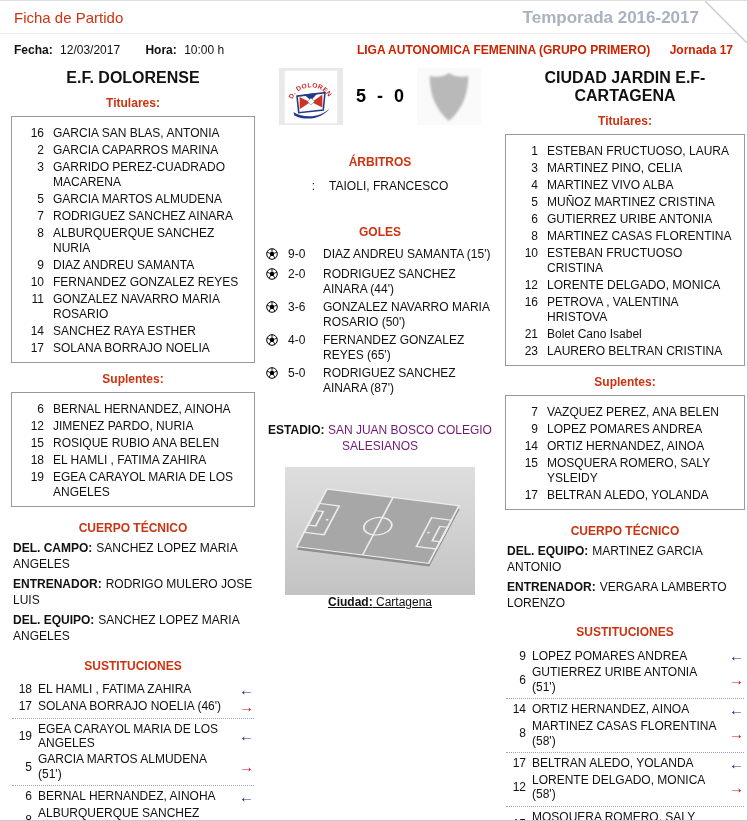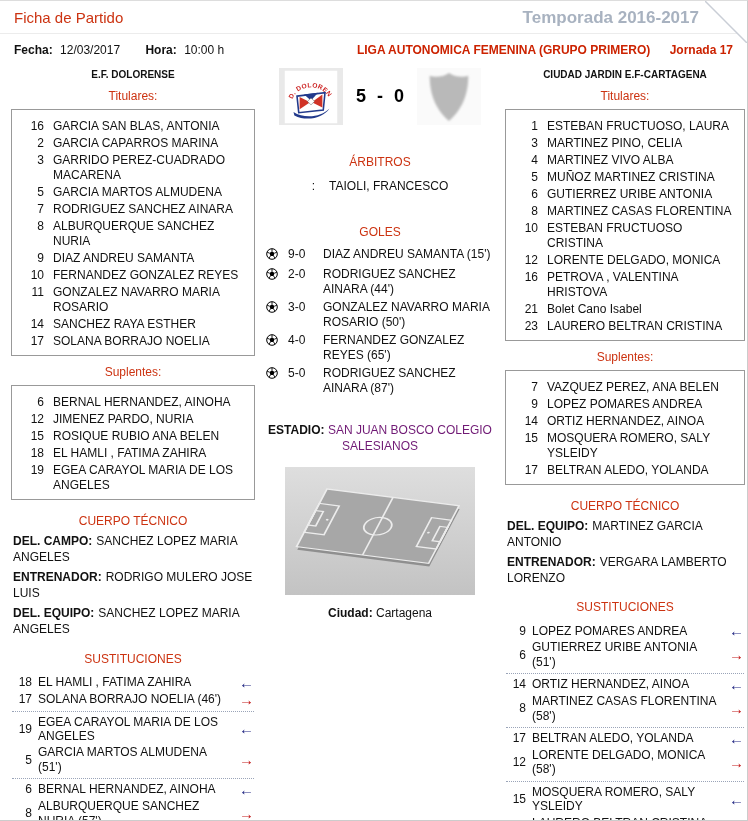--- a/index.html
+++ b/index.html
@@ -16,22 +16,22 @@
   .hdr-season{color:#a8b2c0;font-weight:bold;font-size:17px;}
   .meta{display:flex;justify-content:space-between;align-items:baseline;padding:9px 14px 6px 14px;}
   .meta-left span{margin-right:4px;}
   .lbl{font-weight:bold;}
   .meta-left .gap{margin-left:18px;}
   .meta-right{color:#cc2200;font-weight:bold;}
   .meta-right .jornada{margin-left:16px;}
   
   .cols{display:grid;grid-template-columns:250px 244px 246px;padding:2px 4px 0 8px;}
   .teamcol{padding:0 3px;}
-  .team-name{text-align:center;font-weight:bold;font-size:10px;margin:4px 0 6px;}
-  .sec-title{text-align:center;font-weight:normal;color:#cc3311;font-size:12px;margin:9px 0 6px;}
+  .team-name{text-align:center;font-weight:bold;font-size:16px;margin:4px 0 6px;}
+  .sec-title{text-align:center;font-weight:bold;color:#cc3311;font-size:12px;margin:9px 0 6px;}
   .roster-box{border:1px solid #999;padding:8px 6px 5px 0;}
   .prow{display:grid;grid-template-columns:32px 1fr;column-gap:9px;padding:1px 0;line-height:1.25;}
   .pnum{text-align:right;}
   .staff-block{padding:0 2px;text-align:left;}
   .staff-line{margin:5px 0;line-height:1.3;}
   .staff-label{font-weight:bold;margin-right:4px;}
   .subs{padding:0 1px;}
   .sub-pair{border-bottom:1px dotted #9aa4b8;padding:2px 0 3px;}
   .sub-row{display:grid;grid-template-columns:20px 1fr 18px;column-gap:6px;align-items:center;padding:1px 0;line-height:1.2;}
   .snum{text-align:right;}
@@ -48,21 +48,21 @@
   .ref-line{margin-top:10px;}
   .ref-prefix{margin-right:14px;}
   .goals-title{margin-top:32px;}
   .goals-list{text-align:left;margin-top:8px;padding-left:2px;}
   .goal-row{display:grid;grid-template-columns:15px 28px 1fr;column-gap:7px;margin:3px 0;line-height:1.25;align-items:start;}
   .goal-ball{padding-top:1px;}
   .stadium{margin-top:26px;line-height:1.35;}
   .stadium-label{font-weight:bold;}
   .stadium-name{color:#701a75;text-decoration:none;}
   .field-wrap{margin:13px auto 0;width:190px;height:128px;}
-  .city{margin-top:11px;}
+  .city{margin-top:0;text-decoration:underline;}
 </style>
 </head>
 <body>
 
 <div class="page">
 
   <svg class="fold" viewBox="0 0 42 42" width="42" height="42">
     <polygon points="0,0 42,0 42,42" fill="#ffffff"></polygon>
     <line x1="0" y1="0" x2="42" y2="42" stroke="#c9ced6" stroke-width="1.5"></line>
   </svg>
@@ -314,21 +314,21 @@
       <svg width="12" height="12" viewBox="0 0 12 12">
         <circle cx="6" cy="6" r="5.3" fill="#fff" stroke="#000" stroke-width="1"></circle>
         <polygon points="6,3.2 8.5,5.1 7.6,8 4.4,8 3.5,5.1" fill="#000"></polygon>
         <line x1="6" y1="3.2" x2="6" y2="0.8" stroke="#000" stroke-width="0.9"></line>
         <line x1="8.5" y1="5.1" x2="10.8" y2="4.3" stroke="#000" stroke-width="0.9"></line>
         <line x1="3.5" y1="5.1" x2="1.2" y2="4.3" stroke="#000" stroke-width="0.9"></line>
         <line x1="7.6" y1="8" x2="9" y2="10.2" stroke="#000" stroke-width="0.9"></line>
         <line x1="4.4" y1="8" x2="3" y2="10.2" stroke="#000" stroke-width="0.9"></line>
       </svg>
     </span>
-    <span class="goal-score">3-0</span>
+    <span class="goal-score">3-6</span>
     <span class="goal-player">GONZALEZ NAVARRO MARIA ROSARIO (50')</span>
   </div>
 
   <div class="goal-row">
     <span class="goal-ball">
       <svg width="12" height="12" viewBox="0 0 12 12">
         <circle cx="6" cy="6" r="5.3" fill="#fff" stroke="#000" stroke-width="1"></circle>
         <polygon points="6,3.2 8.5,5.1 7.6,8 4.4,8 3.5,5.1" fill="#000"></polygon>
         <line x1="6" y1="3.2" x2="6" y2="0.8" stroke="#000" stroke-width="0.9"></line>
         <line x1="8.5" y1="5.1" x2="10.8" y2="4.3" stroke="#000" stroke-width="0.9"></line>

